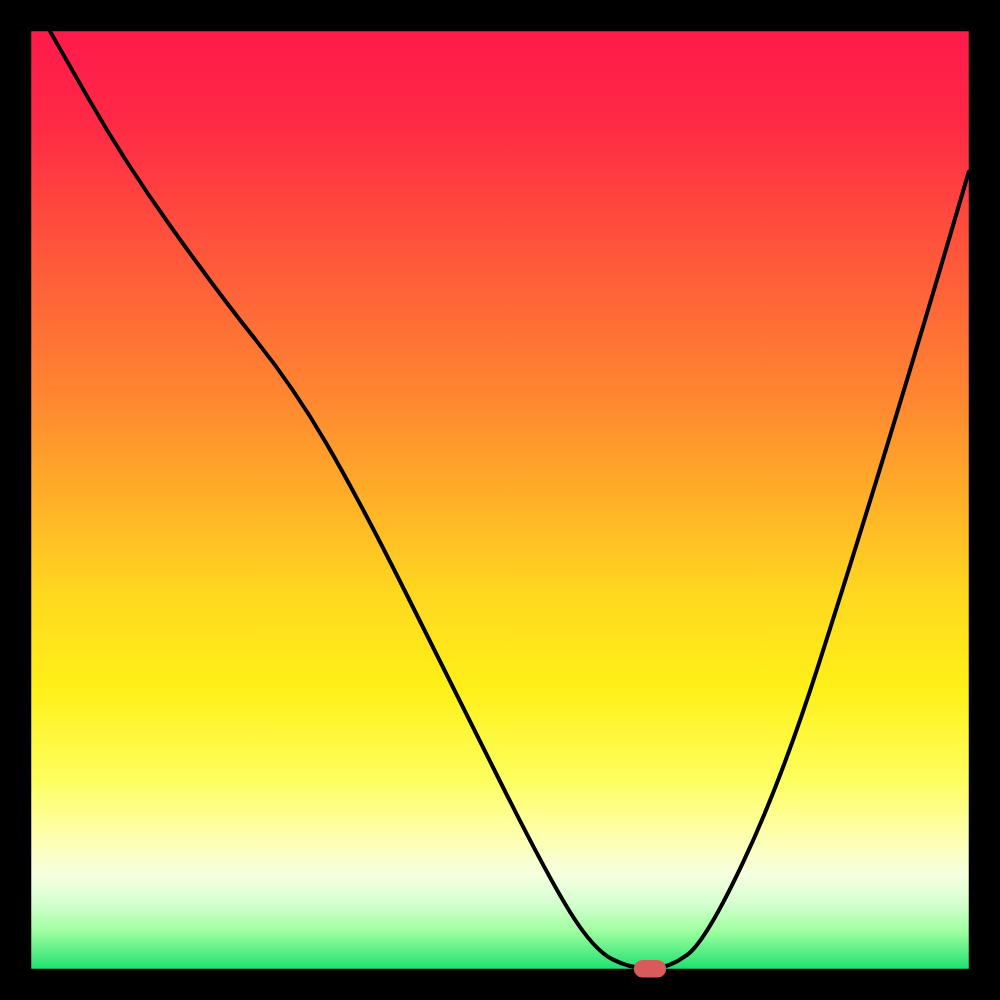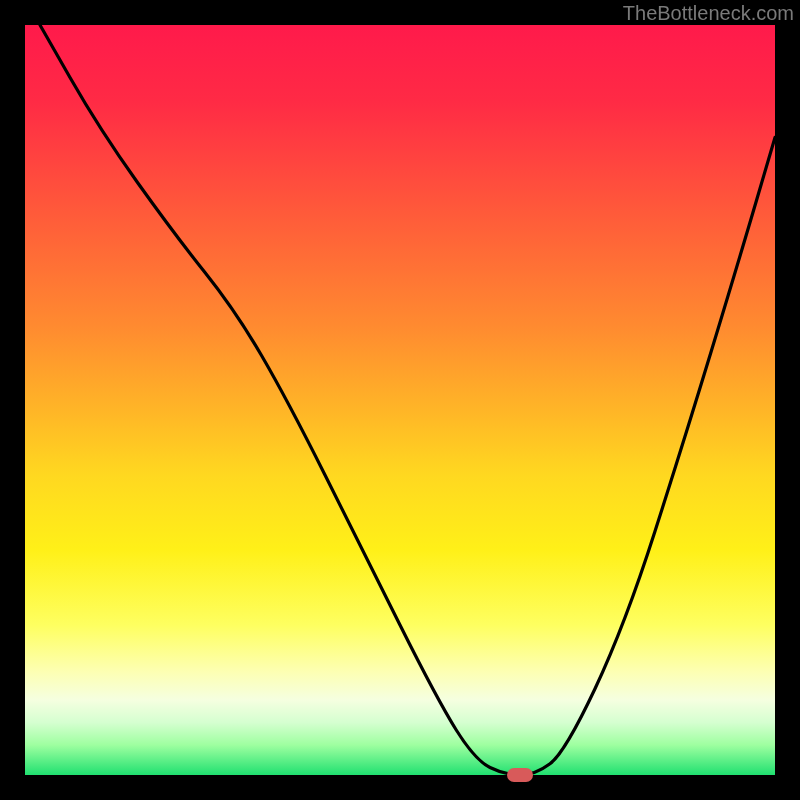--- a/index.html
+++ b/index.html
@@ -60,20 +60,19 @@
     height: 14px;
     border-radius: 7px;
     background: #d85a5a;
     transform: translate(-50%, -50%);
   }
 </style>
 </head>
 <body>
 
 <div class="frame">
-  <div class="watermark">TheBottleneck.com</div>
   <div class="plot">
     <svg class="curve" viewBox="0 0 750 750" preserveAspectRatio="none">
       <path id="curve-path" fill="none" stroke="#000" stroke-width="3.2" stroke-linejoin="round" stroke-linecap="round" d="M 15 0 Q 15 0 45 52.5 Q 75 105 112.5 157.5 Q 150 210 180 247.5 Q 210.00000000000003 285 236.25 330 Q 262.5 375 300 450 Q 337.5 525 375 600 Q 412.50000000000006 675 431.25 705 Q 450 735 465 742.5 Q 480 750 495 750 Q 510.00000000000006 750 525 738.75 Q 540 727.5 570 663.75 Q 600 600 630 506.25 Q 660 412.5 686.25 326.25 Q 712.5 239.99999999999994 731.25 176.24999999999997 T 750 112.5"></path>
     </svg>
     <div id="marker" class="marker" style="left: 495px; top: 750px;"></div>
   </div>
 </div>
 
 </body></html>

